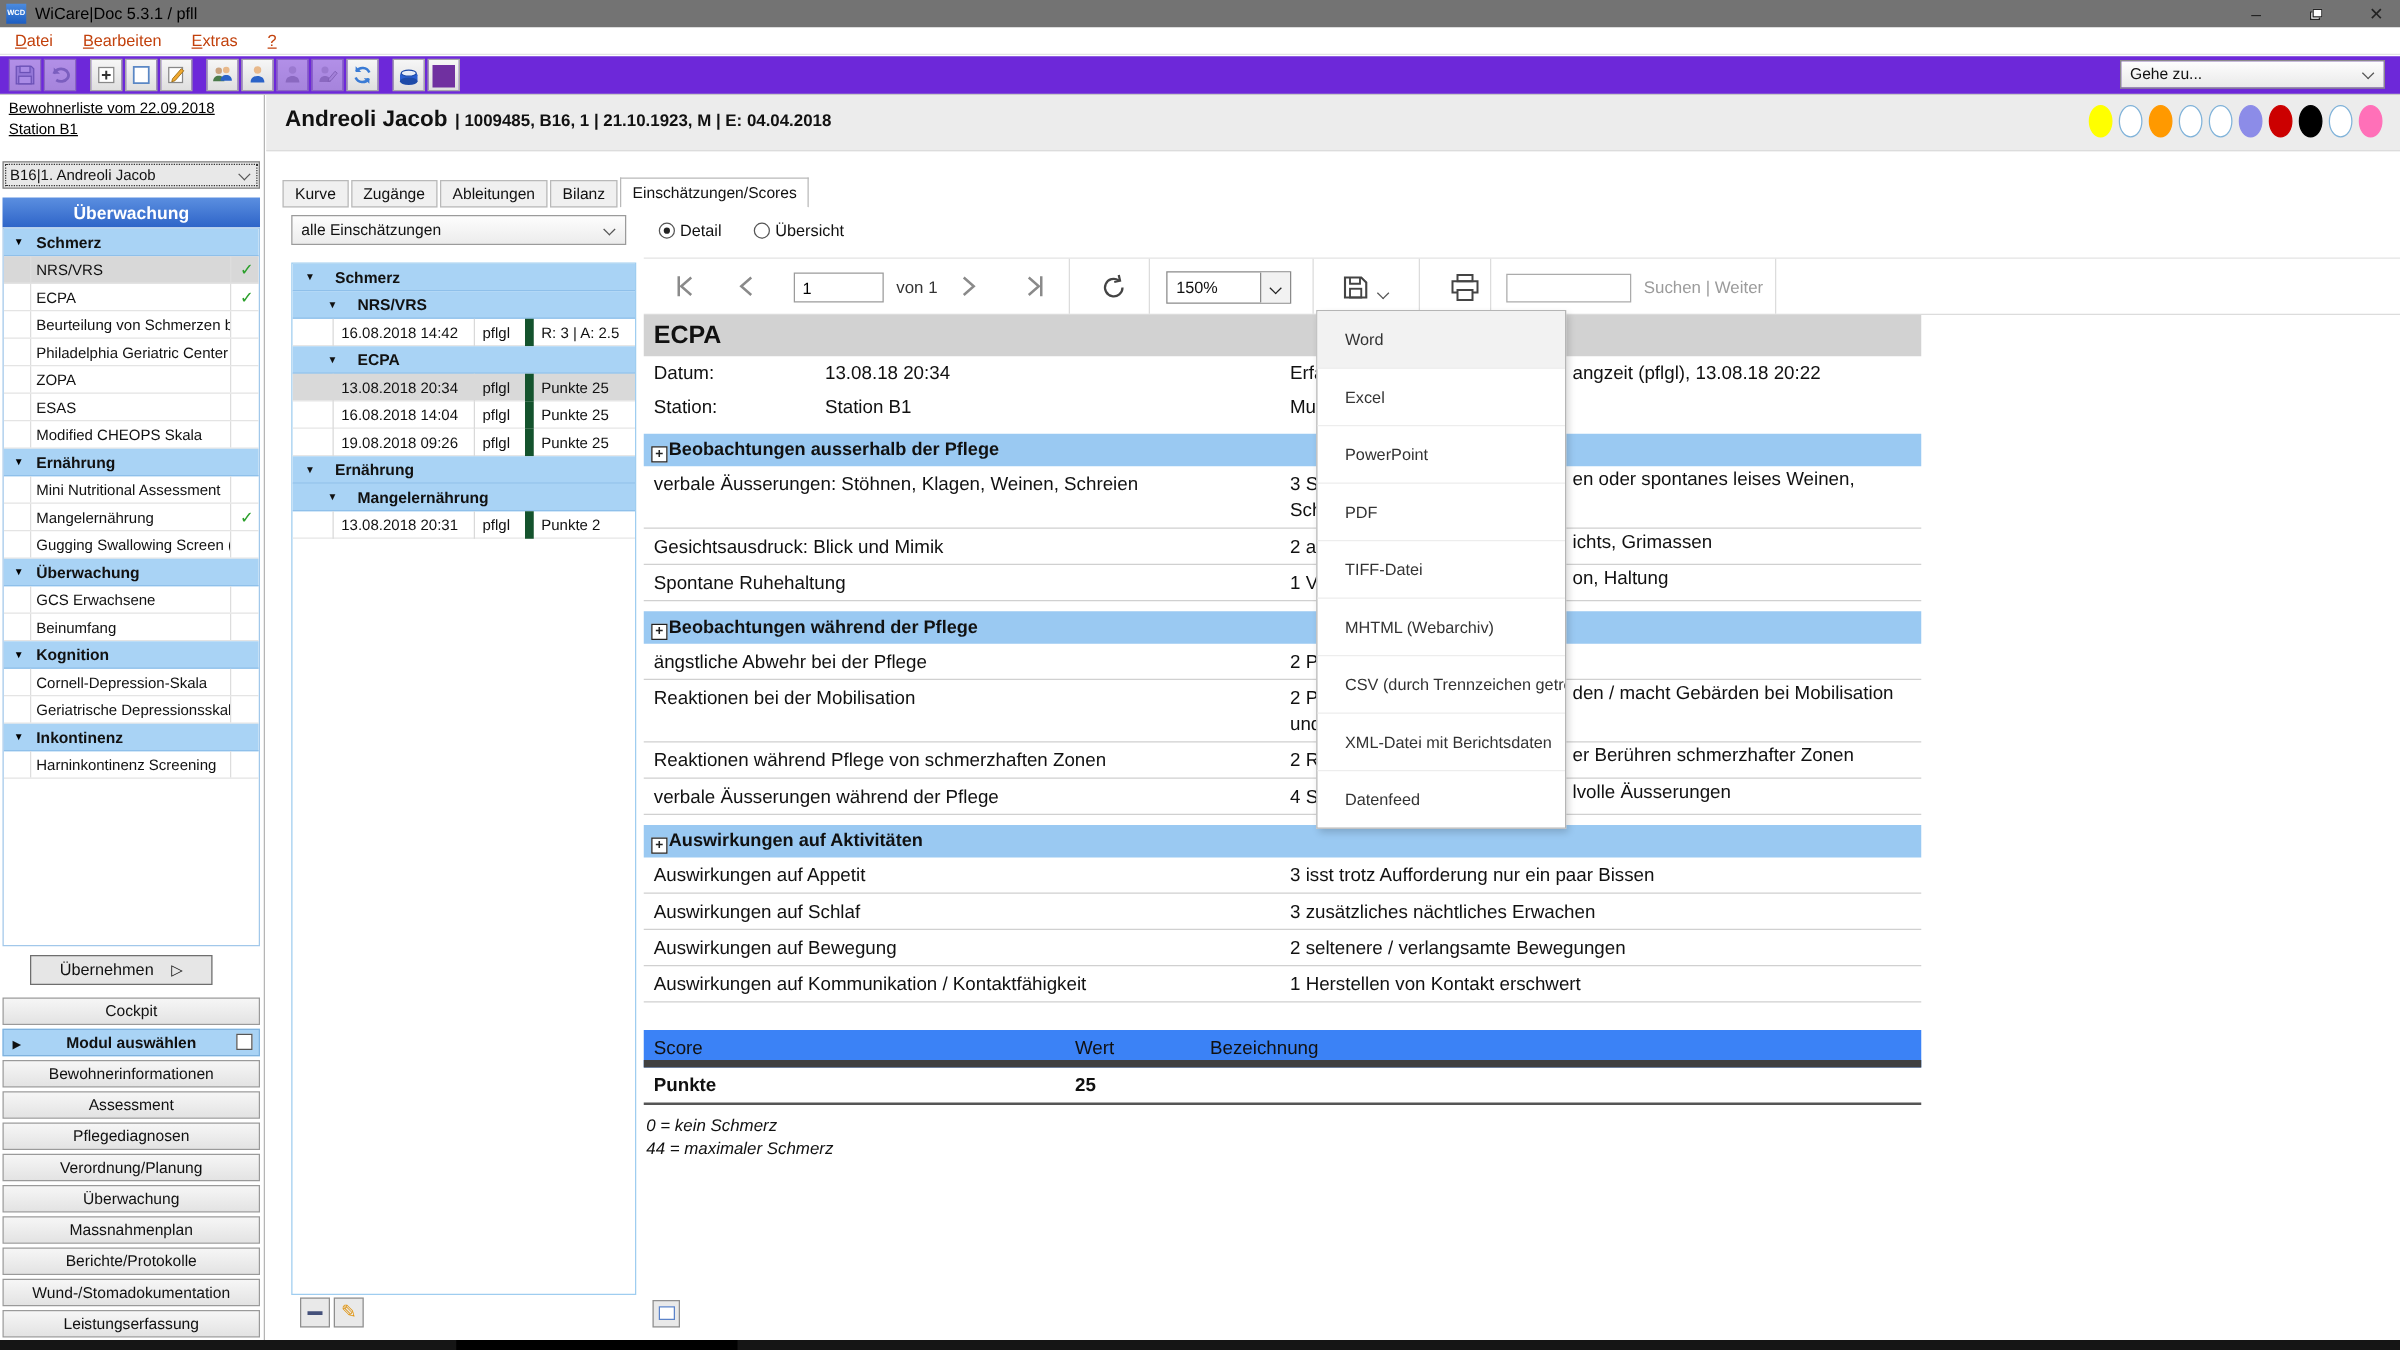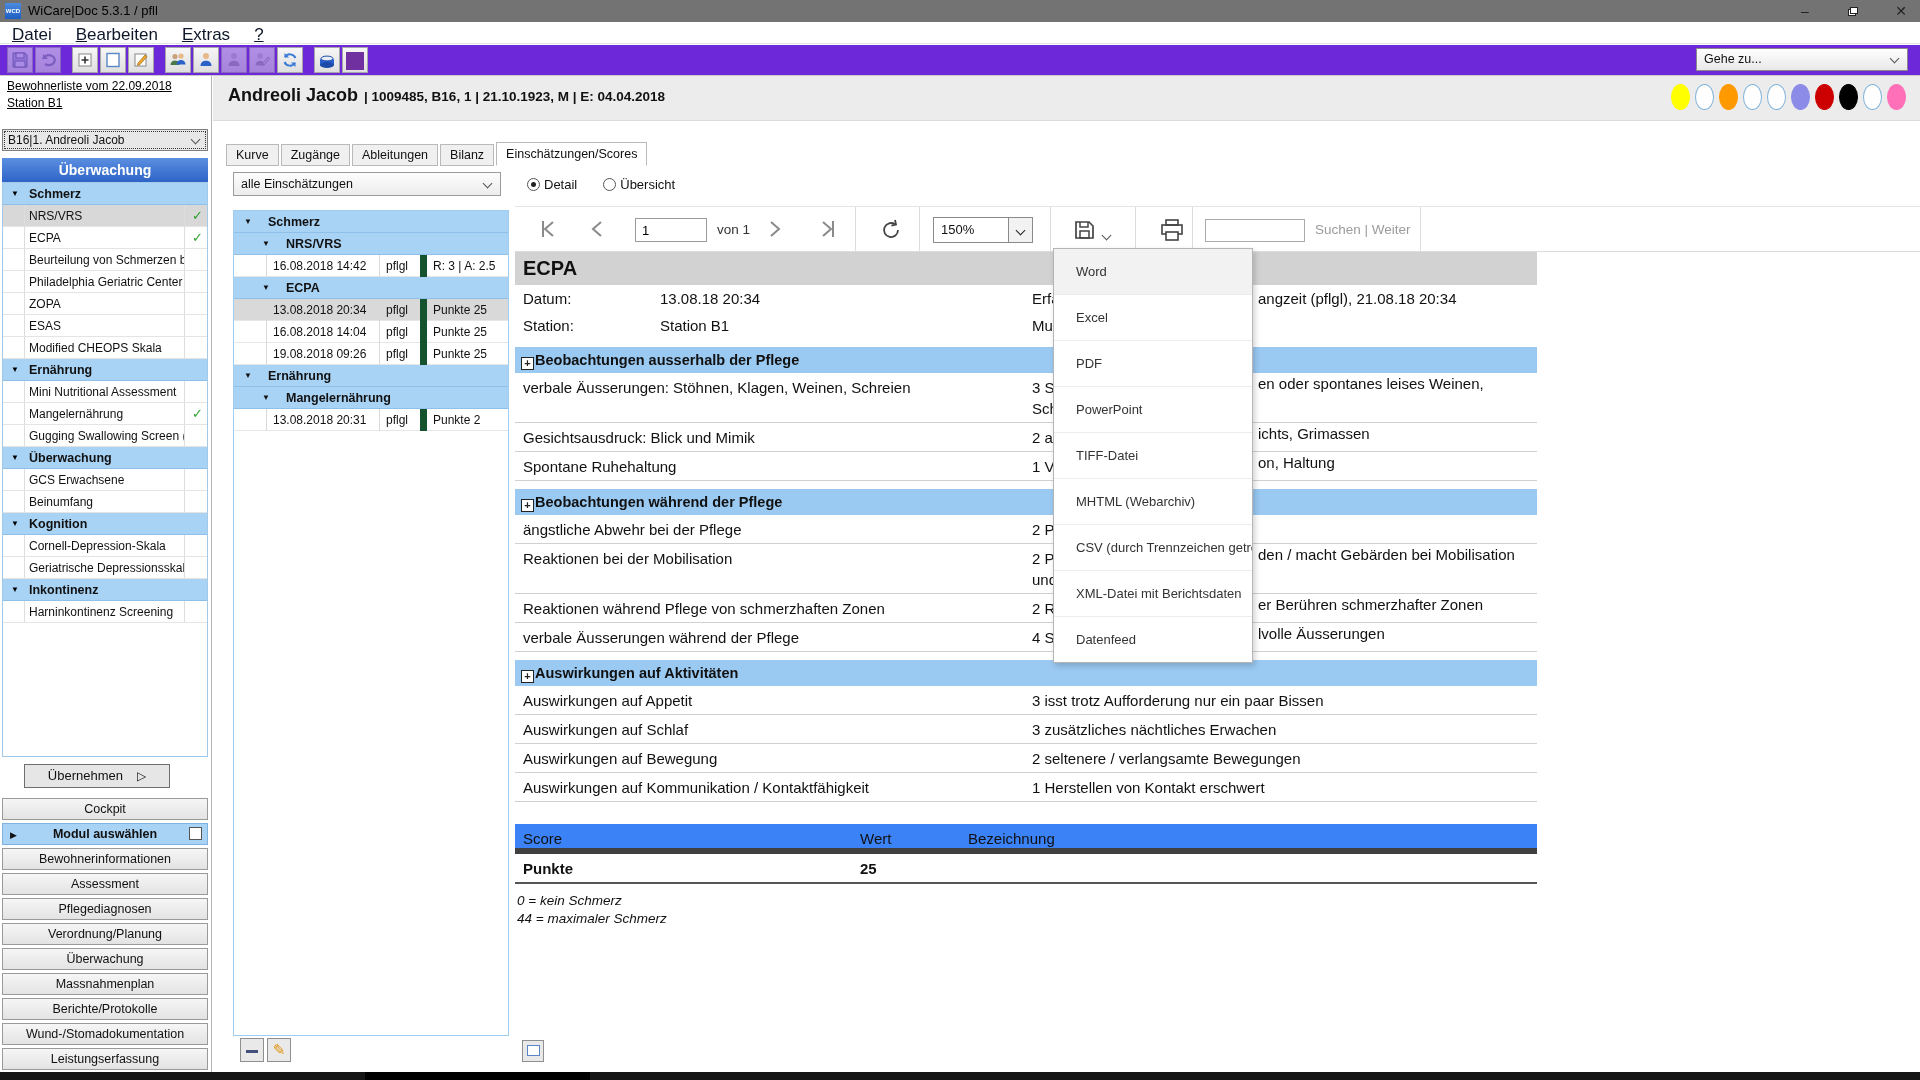--- a/index.html
+++ b/index.html
@@ -13,21 +13,21 @@
            color:#fff;font-size:6px;font-weight:bold;text-align:center;line-height:16px;}
   .apptitle{position:absolute;left:28px;top:3px;font-size:13px;color:#000;}
   .winbtn{position:absolute;top:0;width:40px;height:22px;text-align:center;line-height:22px;font-size:14px;color:#222;}
   .winbtn.min{left:1785px;} .winbtn.max{left:1833px;} .winbtn.close{left:1881px;}
   .restore-glyph{display:inline-block;position:relative;width:10px;height:9px;margin-top:6px;}
   .restore-glyph i{position:absolute;border:1.4px solid #222;background:#fff;width:8px;height:7px;display:block;}
   .restore-glyph i.b{left:0;top:2px;} .restore-glyph i.f{left:2px;top:0;}
 
   
   .menubar{position:absolute;left:0;top:22px;width:1920px;height:22px;background:#fff;border-bottom:1px solid #e3e3e3;}
-  .menu-item{display:inline-block;padding:3px 12px 0 12px;font-size:17px;color:#0f172a;}
+  .menu-item{display:inline-block;padding:3px 12px 0 12px;font-size:13px;color:#c2410c;}
   .menu-item .u{text-decoration:underline;}
 
   
   .toolbar{position:absolute;left:0;top:45px;width:1920px;height:31px;background:#6d28d9;border-bottom:1px solid #c9c9c9;}
   .tb-btn{position:relative;display:inline-block;width:26px;height:26px;margin:2px 1px 0 1px;vertical-align:top;
           background:linear-gradient(#f6f6f6,#dfdfdf);border:1px solid #a6a6a6;text-align:center;}
   .tb-btn svg{margin-top:3px;}
   .tb-btn.disabled{opacity:.5;}
   .tb-gap{display:inline-block;width:9px;}
   .tb-left{position:absolute;left:6px;top:0;}
@@ -379,21 +379,21 @@
     <span class="searchlabels">Suchen | Weiter</span>
     <span class="vsep" style="left:905px"></span>
   </div>
 
   <div class="report">
     <div class="rtitle">ECPA</div>
     <div id="rmeta">
         <div class="rmeta">
           <span class="ml">Datum:</span>
           <span class="mv">13.08.18 20:34</span>
-          <span class="rr">Erfa<span class="rpost">angzeit (pflgl), 21.08.18 20:34</span></span>
+          <span class="rr">Erfa<span class="rpost">angzeit (pflgl), 13.08.18 20:22</span></span>
         </div>
         <div class="rmeta">
           <span class="ml">Station:</span>
           <span class="mv">Station B1</span>
           <span class="rr">Mut<span class="rpost"></span></span>
         </div>
       </div>
     <div id="rbody">
         <div class="rsection"><span class="plusbox">+</span>Beobachtungen ausserhalb der Pflege</div>
         <div class="rrow h2">
@@ -457,22 +457,22 @@
     </div>
     <div class="rnotes">
       <div>0 = kein Schmerz</div>
       <div>44 = maximaler Schmerz</div>
     </div>
   </div>
 
   <div class="exportmenu" id="exportmenu">
       <div class="exp-item hover">Word</div>
       <div class="exp-item">Excel</div>
+      <div class="exp-item">PowerPoint</div>
       <div class="exp-item">PDF</div>
-      <div class="exp-item">PowerPoint</div>
       <div class="exp-item">TIFF-Datei</div>
       <div class="exp-item">MHTML (Webarchiv)</div>
       <div class="exp-item">CSV (durch Trennzeichen getre</div>
       <div class="exp-item">XML-Datei mit Berichtsdaten</div>
       <div class="exp-item">Datenfeed</div>
     </div>
 
   <div class="sbtn minus"><i></i></div>
   <div class="sbtn pencil"><span>✎</span></div>
   <div class="sbtn restorepg"><i></i></div>

